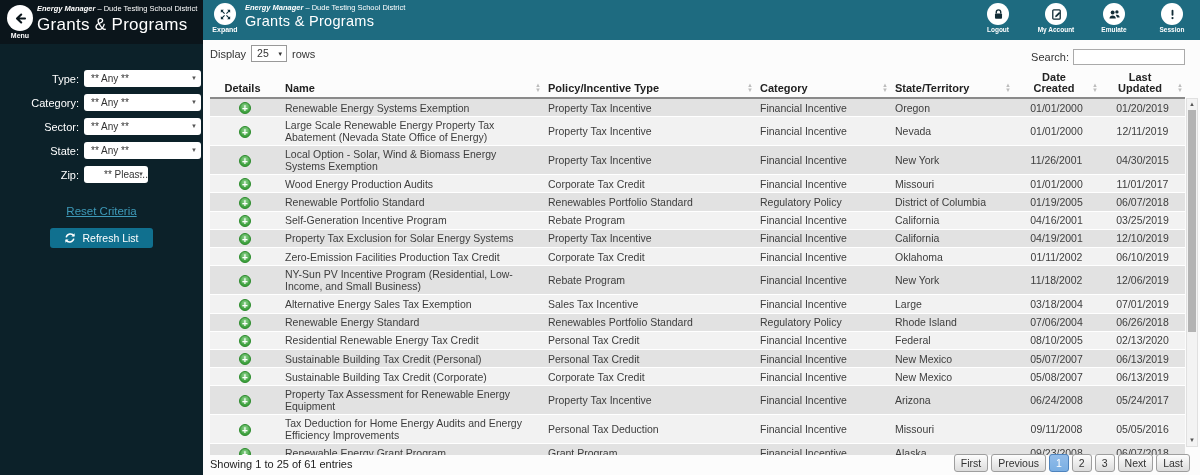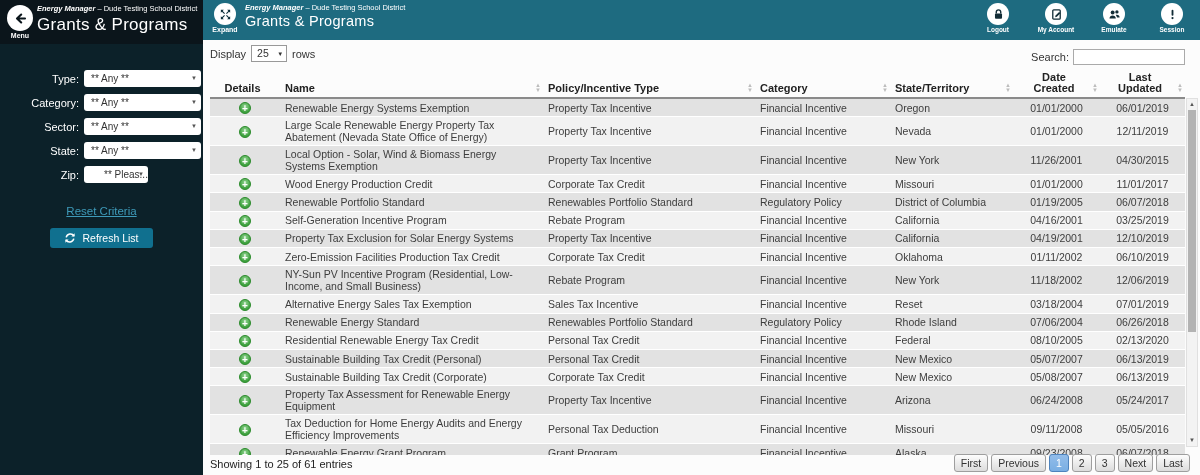--- a/index.html
+++ b/index.html
@@ -237,21 +237,21 @@
         </tr>
       </thead>
       <tbody>
   <tr class="odd">
     <td class="c-details"><span class="plus-icon"></span></td>
     <td>Renewable Energy Systems Exemption</td>
     <td>Property Tax Incentive</td>
     <td>Financial Incentive</td>
     <td>Oregon</td>
     <td class="c-date">01/01/2000</td>
-    <td class="c-date">06/01/2019</td>
+    <td class="c-date">01/20/2019</td>
   </tr>
 
   <tr class="even">
     <td class="c-details"><span class="plus-icon"></span></td>
     <td>Large Scale Renewable Energy Property Tax Abatement (Nevada State Office of Energy)</td>
     <td>Property Tax Incentive</td>
     <td>Financial Incentive</td>
     <td>Nevada</td>
     <td class="c-date">01/01/2000</td>
     <td class="c-date">12/11/2019</td>
@@ -262,21 +262,21 @@
     <td>Local Option - Solar, Wind &amp; Biomass Energy Systems Exemption</td>
     <td>Property Tax Incentive</td>
     <td>Financial Incentive</td>
     <td>New York</td>
     <td class="c-date">11/26/2001</td>
     <td class="c-date">04/30/2015</td>
   </tr>
 
   <tr class="even">
     <td class="c-details"><span class="plus-icon"></span></td>
-    <td>Wood Energy Production Credit</td>
+    <td>Wood Energy Production Audits</td>
     <td>Corporate Tax Credit</td>
     <td>Financial Incentive</td>
     <td>Missouri</td>
     <td class="c-date">01/01/2000</td>
     <td class="c-date">11/01/2017</td>
   </tr>
 
   <tr class="odd">
     <td class="c-details"><span class="plus-icon"></span></td>
     <td>Renewable Portfolio Standard</td>
@@ -325,21 +325,21 @@
     <td>New York</td>
     <td class="c-date">11/18/2002</td>
     <td class="c-date">12/06/2019</td>
   </tr>
 
   <tr class="even">
     <td class="c-details"><span class="plus-icon"></span></td>
     <td>Alternative Energy Sales Tax Exemption</td>
     <td>Sales Tax Incentive</td>
     <td>Financial Incentive</td>
-    <td>Reset</td>
+    <td>Large</td>
     <td class="c-date">03/18/2004</td>
     <td class="c-date">07/01/2019</td>
   </tr>
 
   <tr class="odd">
     <td class="c-details"><span class="plus-icon"></span></td>
     <td>Renewable Energy Standard</td>
     <td>Renewables Portfolio Standard</td>
     <td>Regulatory Policy</td>
     <td>Rhode Island</td>

